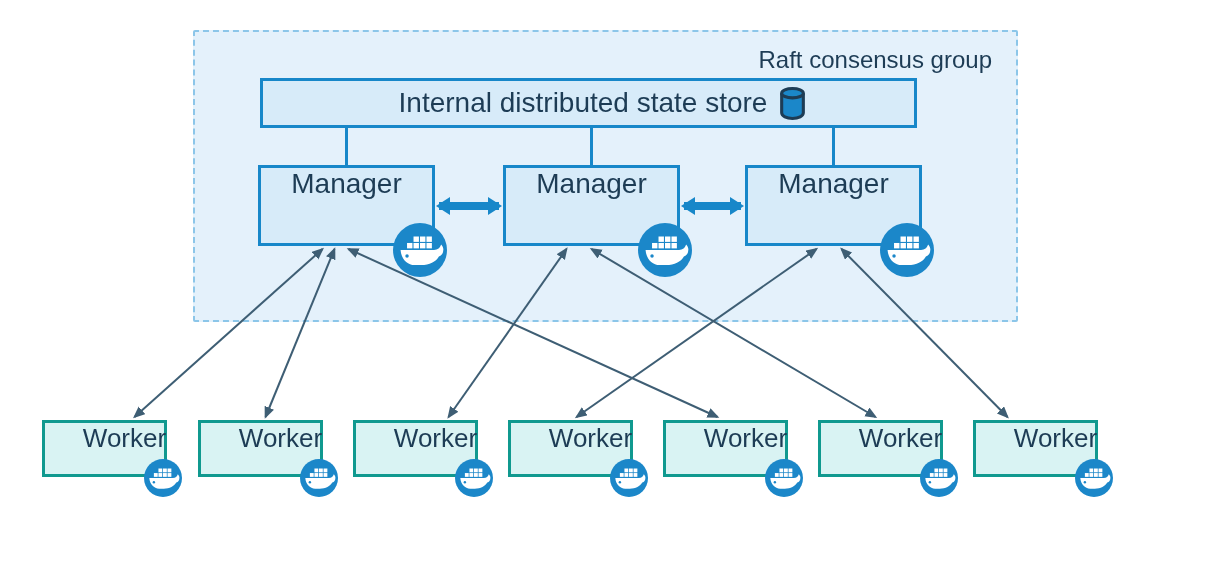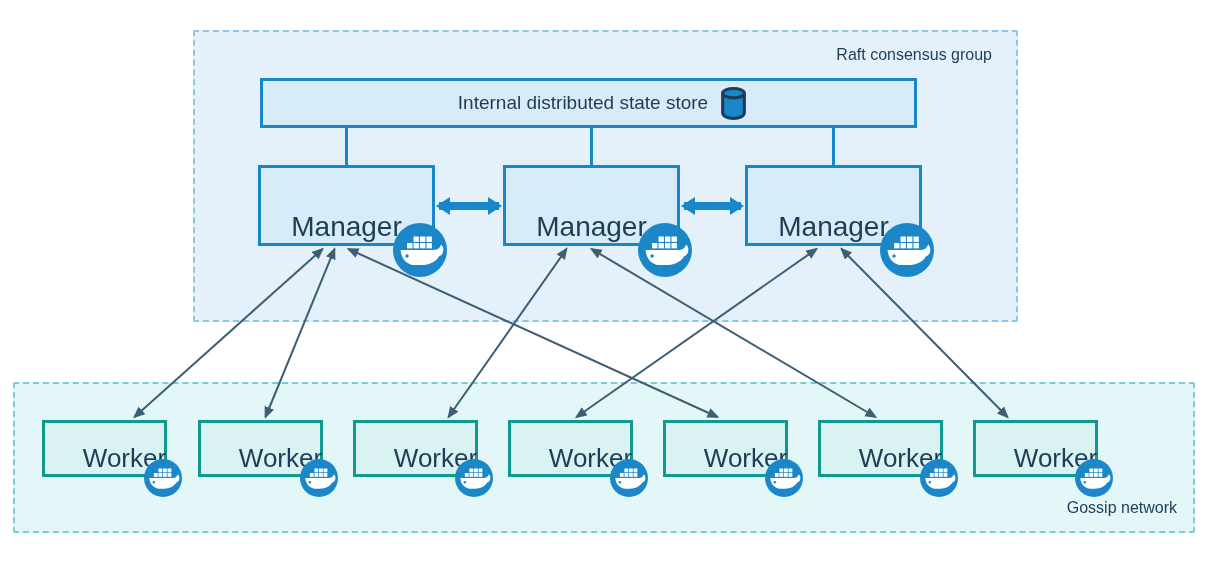--- a/index.html
+++ b/index.html
@@ -3,46 +3,43 @@
 <meta charset="utf-8">
 <style>
   html,body{margin:0;padding:0;background:#fff;}
   #stage{position:relative;width:1207px;height:566px;background:#ffffff;overflow:hidden;
          font-family:"Liberation Sans", sans-serif;color:var(--text,#1d3c55);}
   .group{position:absolute;box-sizing:border-box;border-radius:2px;}
   .raft{left:193px;top:30px;width:825px;height:292px;
         background:var(--raft-fill);border:2px dashed var(--raft-border);}
   .gossip{left:13px;top:382px;width:1182px;height:151px;
         background:var(--gossip-fill);border:2px dashed var(--gossip-border);}
-  .group-label{position:absolute;font-size:16px;color:var(--text);white-space:nowrap;}
+  .group-label{position:absolute;font-size:24px;color:var(--text);white-space:nowrap;}
   .raft-label{right:24px;top:14px;}
   .gossip-label{right:16px;bottom:14px;}
   .store{position:absolute;left:260px;top:78px;width:657px;height:50px;box-sizing:border-box;
          background:var(--manager-fill);border:3px solid var(--border-blue);
          display:flex;align-items:center;justify-content:center;gap:12px;z-index:2;}
-  .store-text{font-size:19px;color:var(--text);margin-left:28px;}
-  .node{position:absolute;box-sizing:border-box;display:flex;align-items:flex-end;justify-content:center;z-index:2;}
+  .store-text{font-size:28px;color:var(--text);margin-left:28px;}
+  .node{position:absolute;box-sizing:border-box;display:flex;align-items:flex-start;justify-content:center;z-index:2;}
   .manager{background:var(--manager-fill);border:3px solid var(--border-blue);font-size:28px;}
   .worker{background:var(--worker-fill);border:3px solid var(--worker-border);font-size:26px;padding-left:40px;}
   #overlay{position:absolute;left:0;top:0;width:1207px;height:566px;z-index:5;pointer-events:none;}
   #icons{position:absolute;left:0;top:0;z-index:6;}
   #icons svg{position:absolute;}
 </style>
 </head>
 <body>
 
 <div id="stage" style="--docker-blue: #1b87c9; --border-blue: #1787c9; --manager-fill: #d7ebf9; --raft-fill: #e4f1fb; --raft-border: #8cc6e9; --worker-border: #10998f; --worker-fill: #d9f3f3; --gossip-fill: #e3f7f8; --gossip-border: #7accd2; --text: #1d3c55; --arrow: #3e5e74;">
 
   <div class="group raft">
     <div class="group-label raft-label">Raft consensus group</div>
   </div>
 
-  <div class="group gossip">
-    <div class="group-label gossip-label">Gossip network</div>
-  </div>
 
   <div class="store">
     <span class="store-text">Internal distributed state store</span>
     <svg viewBox="0 0 26 32" width="27" height="33">
       <path d="M2.5,6 V25 c0,3.2 4.7,5.5 10.5,5.5 s10.5,-2.3 10.5,-5.5 V6" fill="var(--docker-blue)" stroke="var(--text)" stroke-width="3"></path>
       <ellipse cx="13" cy="6" rx="10.5" ry="4.5" fill="var(--docker-blue)" stroke="var(--text)" stroke-width="3"></ellipse>
     </svg>
   </div>
 
   <div id="nodes">

